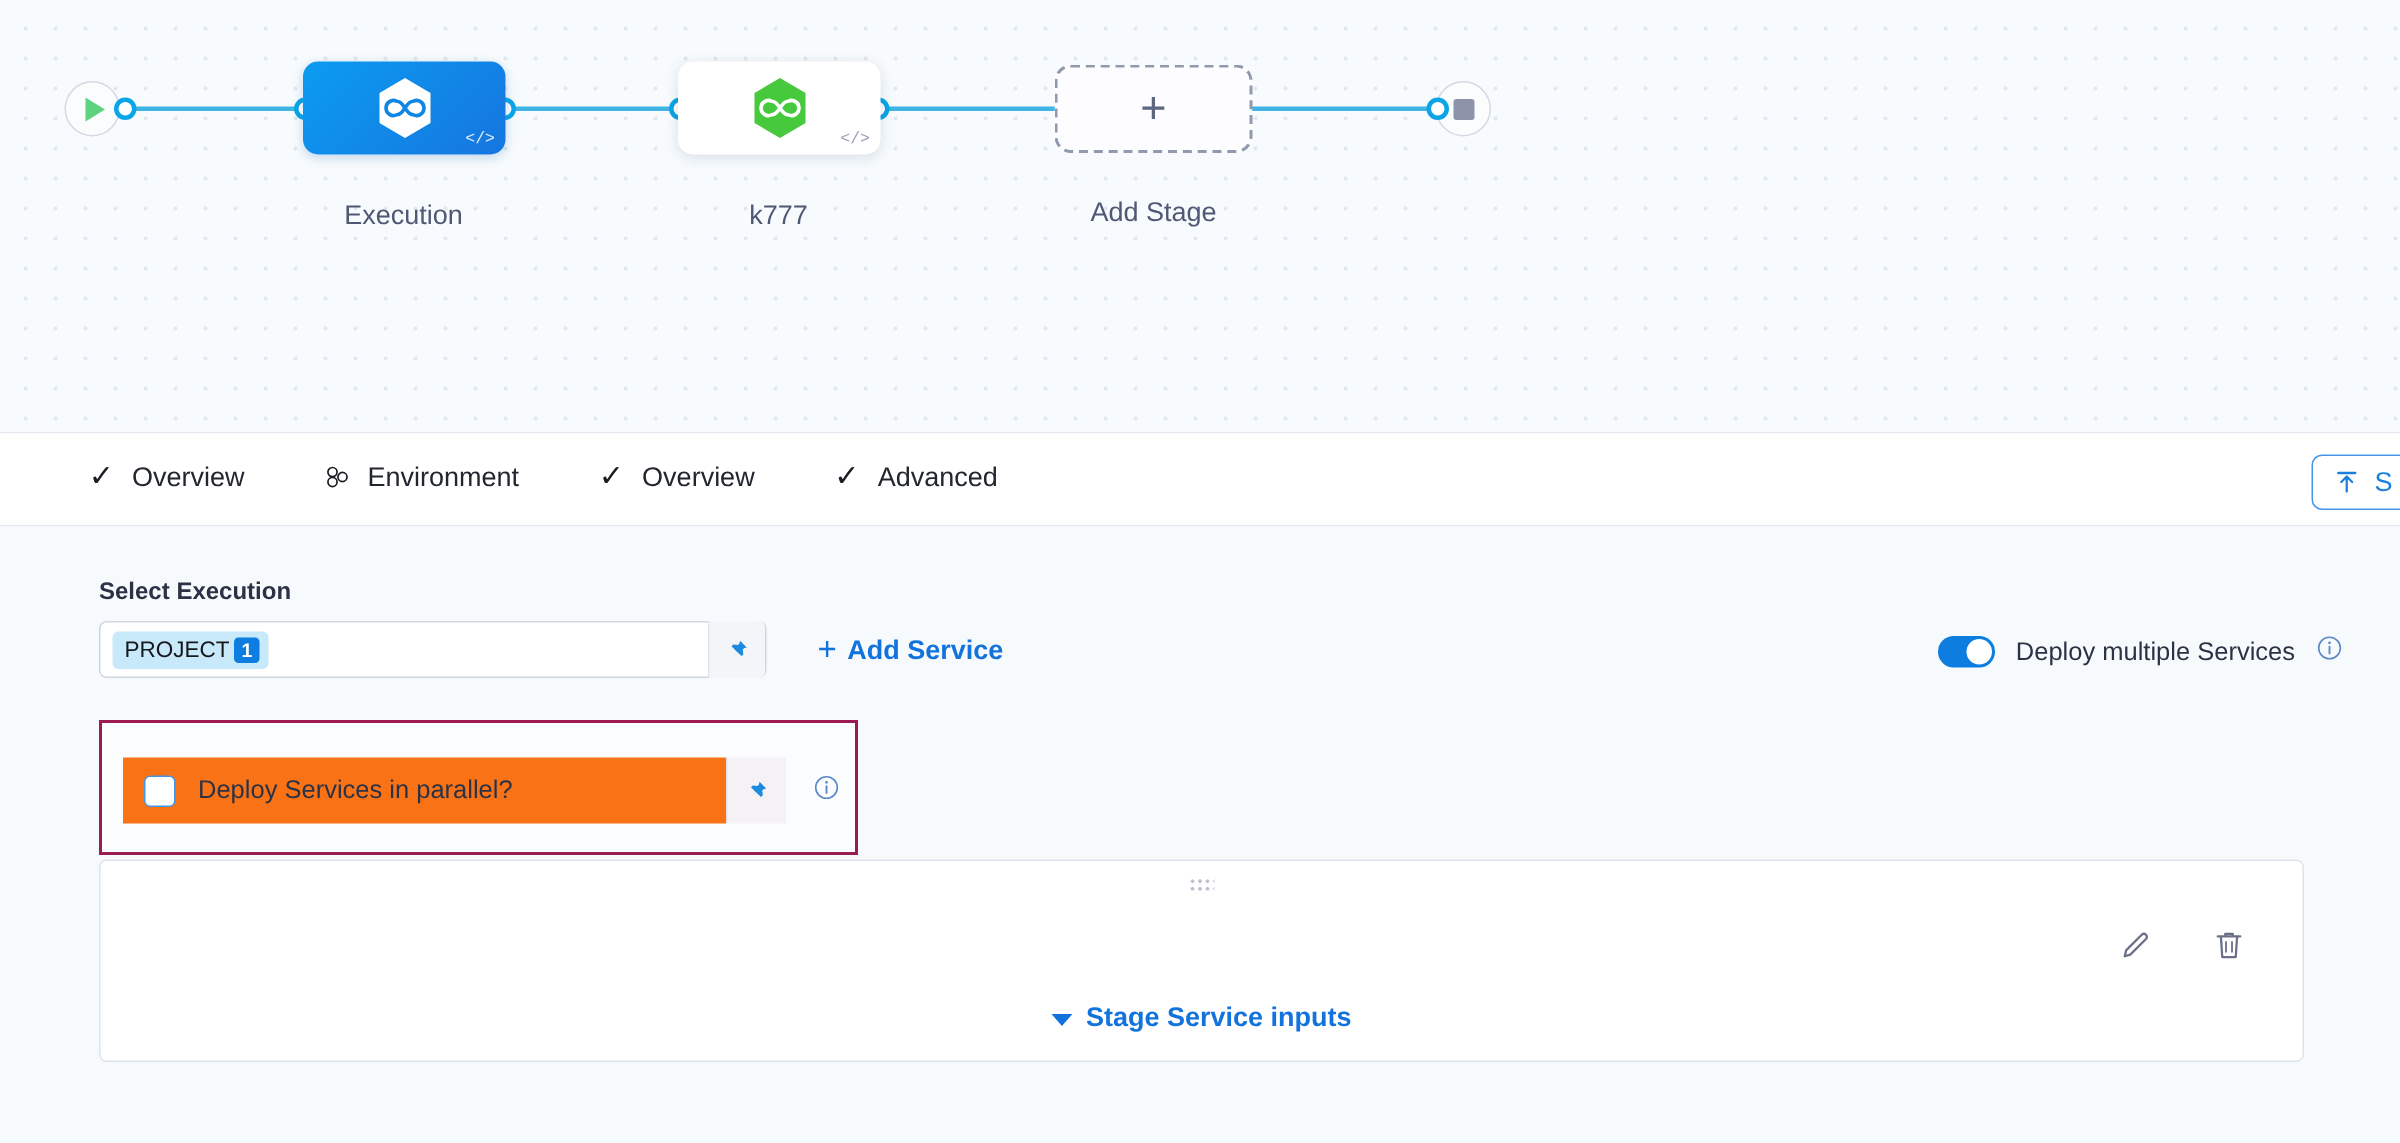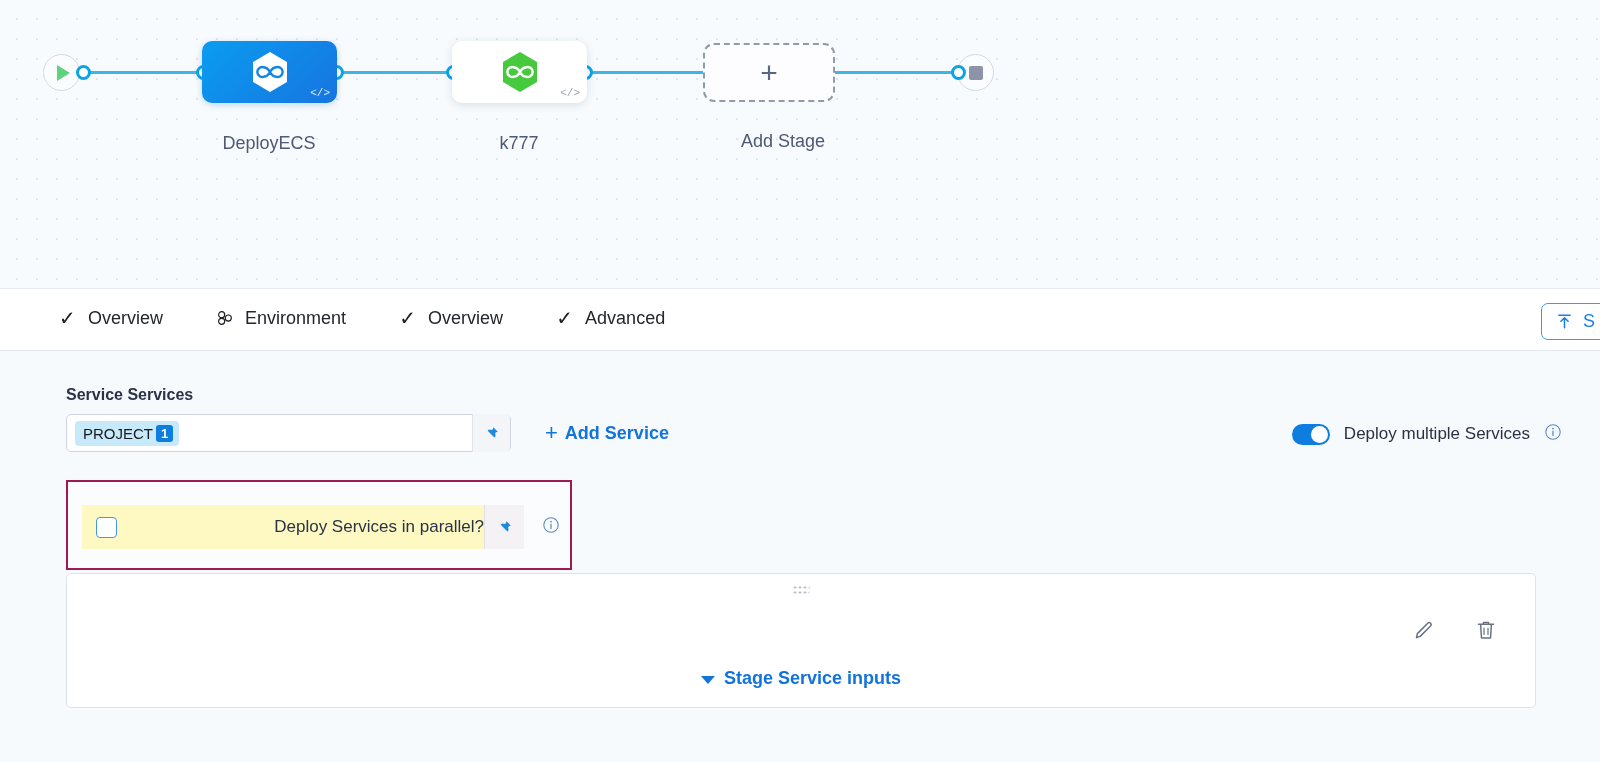--- a/index.html
+++ b/index.html
@@ -233,23 +233,22 @@
   }
   .parallel-row {
     position: absolute;
     left: 14px; top: 23px;
     display: flex; align-items: center;
     width: 480px;
   }
   .parallel-field {
     display: flex; align-items: center;
     width: 402px; height: 44px;
-    background: #fef9c3;
+    background: #f97316;
     padding-left: 14px;
-    justify-content: space-between;
   }
   .cbox {
     width: 21px; height: 21px;
     border: 1.6px solid #4596e8;
     border-radius: 4px;
     background: #ffffff;
   }
   .parallel-text { font-size: 17px; color: #2b3245; margin-left: 15px; }
   .parallel-pin {
     width: 40px; height: 44px;
@@ -311,37 +310,37 @@
 
   <div class="port" style="left:196px;"></div>
   <div class="stage blue" style="left:202px;">
     <svg width="38" height="42" viewBox="0 0 38 42">
       <path d="M19 1 L36 11 L36 31 L19 41 L2 31 L2 11 Z" fill="#ffffff"></path>
       <path d="M13.5 16.5 a5 5 0 1 0 0 9 c3 0 4-2.4 5.5-4.5 c1.5-2.1 2.5-4.5 5.5-4.5 a5 5 0 1 1 0 9 c-3 0-4-2.4-5.5-4.5 c-1.5-2.1-2.5-4.5-5.5-4.5 z" fill="none" stroke="#0f86e4" stroke-width="2.4" stroke-linecap="round"></path>
     </svg>
     <span class="code-mark">&lt;/&gt;</span>
   </div>
   <div class="port" style="left:329px;"></div>
-  <div class="stage-label" style="left:169px;">DeployECS</div>
+  <div class="stage-label" style="left:169px;">Execution</div>
 
   <div class="port" style="left:446px;"></div>
   <div class="stage white" style="left:452px;">
     <svg width="38" height="42" viewBox="0 0 38 42">
       <path d="M19 1 L36 11 L36 31 L19 41 L2 31 L2 11 Z" fill="#47c93e"></path>
       <path d="M13.5 16.5 a5 5 0 1 0 0 9 c3 0 4-2.4 5.5-4.5 c1.5-2.1 2.5-4.5 5.5-4.5 a5 5 0 1 1 0 9 c-3 0-4-2.4-5.5-4.5 c-1.5-2.1-2.5-4.5-5.5-4.5 z" fill="none" stroke="#ffffff" stroke-width="2.4" stroke-linecap="round"></path>
     </svg>
     <span class="code-mark">&lt;/&gt;</span>
   </div>
   <div class="port" style="left:578px;"></div>
   <div class="stage-label" style="left:419px;">k777</div>
 
   <div class="add-stage-box">
     <span class="plus-glyph">+</span>
   </div>
-  <div class="stage-label" style="left:683px; top:131px;">Add Stage</div>
+  <div class="stage-label" style="left:669px; top:131px;">Add Stage</div>
 
   <div class="port" style="left:951px;"></div>
   <div class="endcap" style="left:957px;">
     <div class="stop-sq"></div>
   </div>
 </div>
 
 <div class="tabbar">
 
   <div class="tab">
@@ -381,21 +380,21 @@
     <svg width="19" height="19" viewBox="0 0 20 20">
       <path d="M4 3.5 H16" stroke="#1b7fe0" stroke-width="1.6" stroke-linecap="round"></path>
       <path d="M10 16.5 V6.2 M6.2 9.8 L10 6 L13.8 9.8" fill="none" stroke="#1b7fe0" stroke-width="1.6" stroke-linecap="round" stroke-linejoin="round"></path>
     </svg>
     <span>S</span>
   </div>
 </div>
 
 <div class="panel">
 
-  <div class="section-label">Service Services</div>
+  <div class="section-label">Select Execution</div>
 
   <div class="row-services">
     <div class="svc-field">
       <span class="chip">
         <span>PROJECT</span>
         <span class="chip-count">1</span>
       </span>
       <span class="pin-slot">
         <svg width="17" height="17" viewBox="0 0 20 20">
           <path d="M12.2 2.6 l5.2 5.2 -2 .6 -1.1 1.1 .5 3.6 -1.5 1.5 -3.9-3.9 -4.3 4.6 4.2-4.6 -3.8-3.8 1.5-1.5 3.6 .5 1.1-1.1 z" fill="#1b8ae0"></path>

